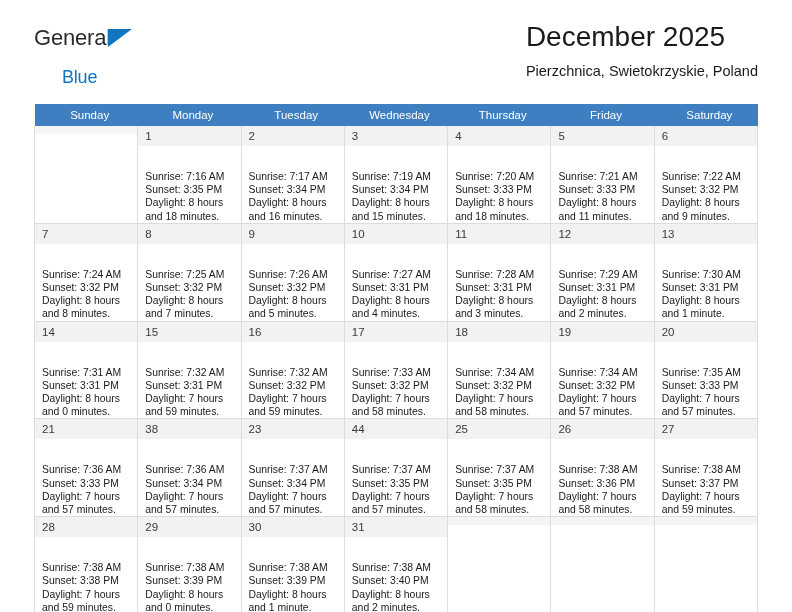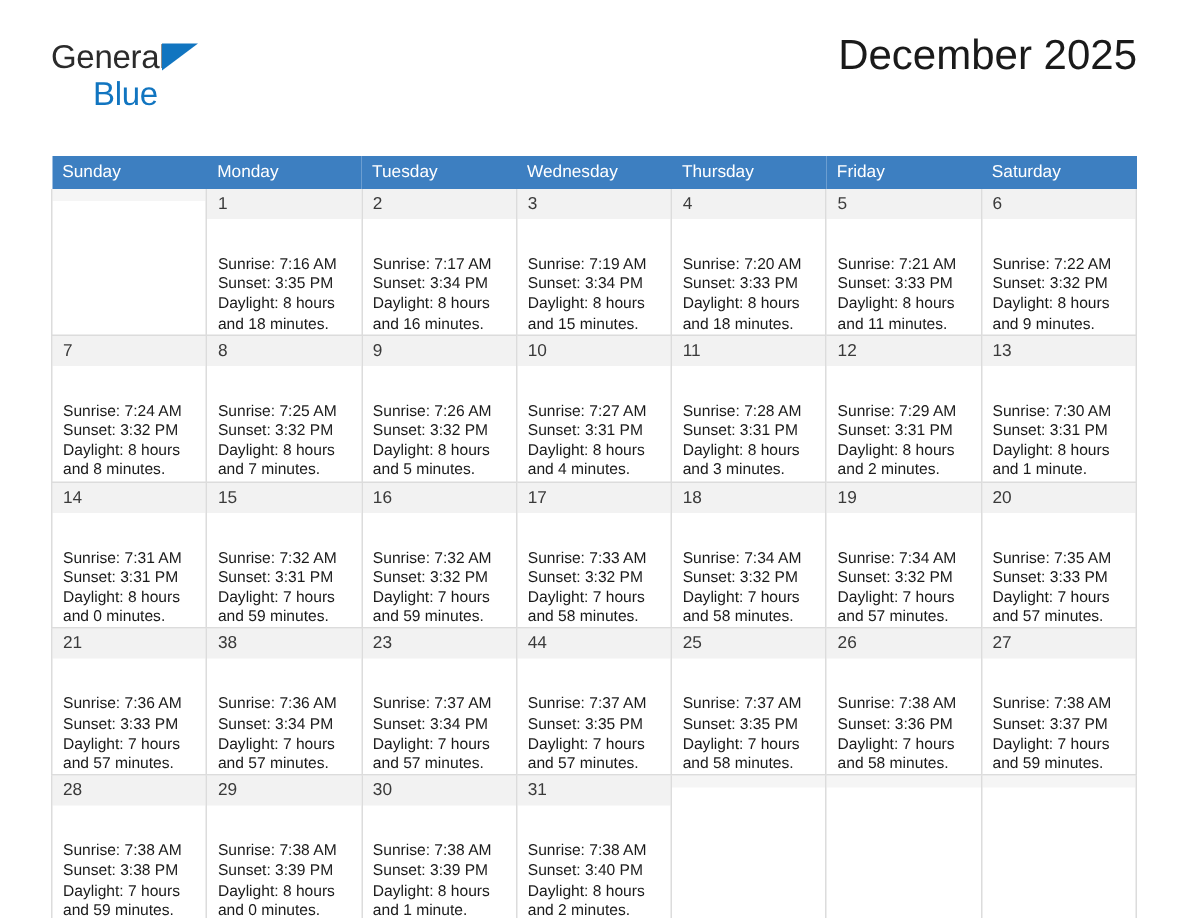--- a/index.html
+++ b/index.html
@@ -50,23 +50,23 @@
   .brand-tri {
     position: absolute;
     left: 74px;
     top: 2px;
     width: 0;
     height: 0;
     border-left: 24px solid #1175c0;
     border-bottom: 18px solid transparent;
   }
   .brand-row2 {
-    margin-top: 1px;
+    margin-top: 17px;
     margin-left: 28px;
-    font-size: 22px;
+    font-size: 18px;
     color: #1175c0;
     letter-spacing: -0.2px;
   }
   .title-block {
     position: absolute;
     right: 0;
     top: 22px;
     text-align: left;
   }
   .cal-title {
@@ -87,21 +87,21 @@
     width: 724px;
     border-collapse: collapse;
     table-layout: fixed;
     margin-top: 34px;
   }
   table.calendar th {
     background: #3d7fc1;
     color: #ffffff;
     font-size: 11.5px;
     font-weight: normal;
-    text-align: left;
+    text-align: center;
     padding: 5px 0 5px 7px;
     height: 11px;
     border: none;
   }
   table.calendar td {
     vertical-align: top;
     border: 1px solid #dcdcdc;
     border-top: none;
     padding: 0;
     height: 83px;
@@ -141,20 +141,21 @@
     <div class="brand">
       <div class="brand-row1">
         <span class="brand-general">General</span>
         <span class="brand-tri"></span>
       </div>
       <div class="brand-row2">Blue</div>
     </div>
 
     <div class="title-block">
       <div class="cal-title">December 2025</div>
+      <div class="cal-subtitle">Pierzchnica, Swietokrzyskie, Poland</div>
     </div>
 
   </div>
 
   <table class="calendar">
     <thead>
       <tr>
         <th>Sunday</th>
         <th>Monday</th>
         <th>Tuesday</th>

